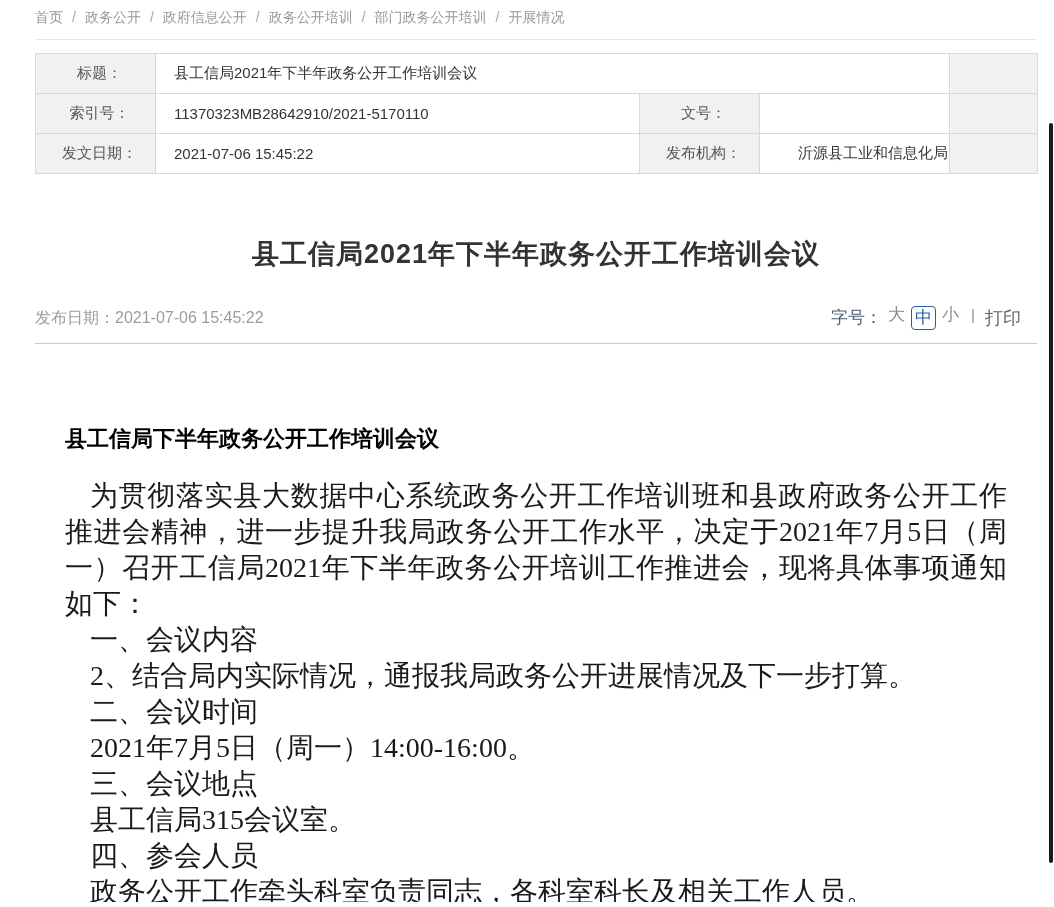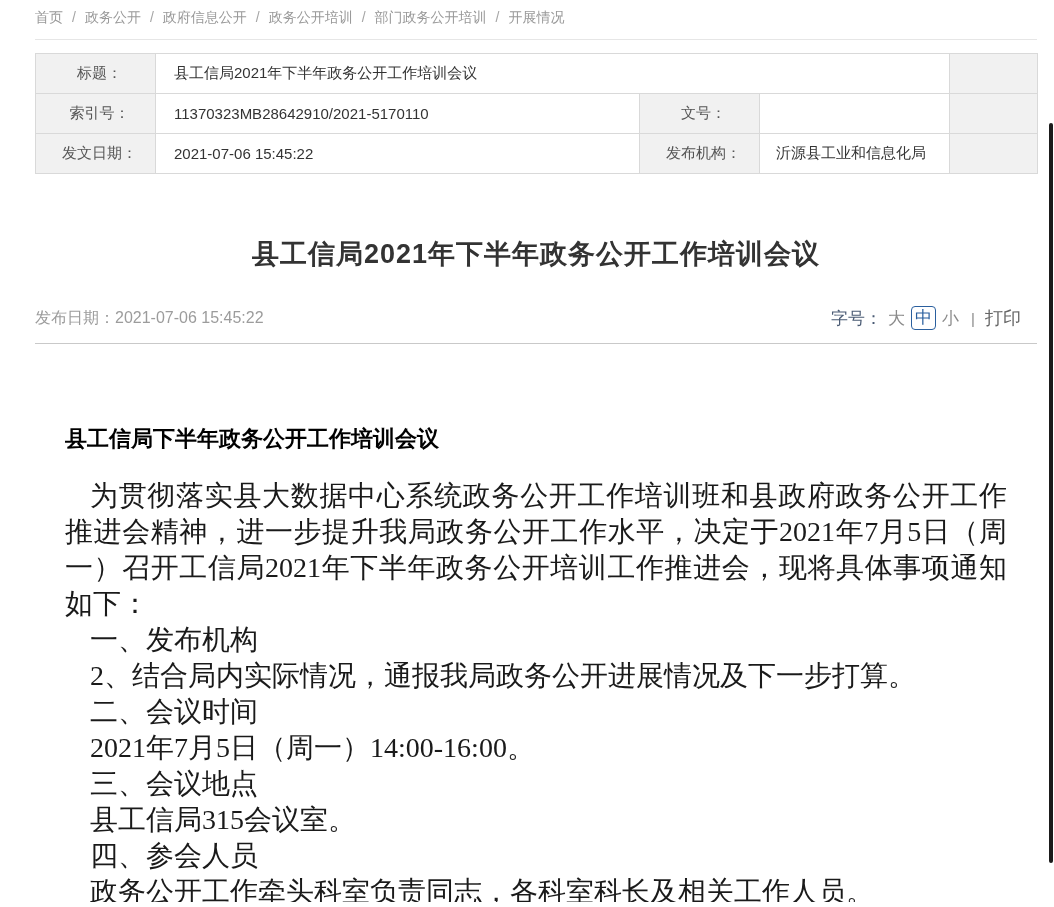--- a/index.html
+++ b/index.html
@@ -52,21 +52,21 @@
   .meta-table td.label {
     background: #f1f1f1;
     text-align: center;
     color: #555;
   }
   .meta-table td.value {
     background: #fff;
     color: #333;
     padding-left: 18px;
   }
-  .meta-table td.value2 { padding-left: 16px; }
+  .meta-table td.value2 { padding-left: 38px; }
   .meta-table td.empty-cell { background: #f1f1f1; }
   
   .main-title {
     margin-top: 62px;
     text-align: center;
     font-size: 27px;
     font-weight: bold;
     color: #333;
     letter-spacing: 1px;
   }
@@ -78,21 +78,20 @@
     margin-top: 34px;
     padding-bottom: 13px;
     border-bottom: 1px solid #c9c9c9;
   }
   .pub-date {
     font-size: 16px;
     color: #9c9c9c;
   }
   .controls {
     display: flex;
-    align-items: center;
     font-size: 17px;
     color: #4a5b74;
     padding-right: 16px;
   }
   .fs {
     color: #8a8a8a;
     text-decoration: none;
     cursor: pointer;
     margin-left: 6px;
     line-height: 1;
@@ -196,21 +195,21 @@
         <a class="fs active">中</a>
         <a class="fs">小</a>
         <span class="sep-v">|</span>
         <a class="print">打印</a>
       </span>
     </div>
 
     <div class="article-body">
       <h2 class="content-title">县工信局下半年政务公开工作培训会议</h2>
       <p>为贯彻落实县大数据中心系统政务公开工作培训班和县政府政务公开工作推进会精神，进一步提升我局政务公开工作水平，决定于2021年7月5日（周一）召开工信局2021年下半年政务公开培训工作推进会，现将具体事项通知如下：</p>
-      <p>一、发布机构</p>
+      <p>一、会议内容</p>
       <p>2、结合局内实际情况，通报我局政务公开进展情况及下一步打算。</p>
       <p>二、会议时间</p>
       <p>2021年7月5日（周一）14:00-16:00。</p>
       <p>三、会议地点</p>
       <p>县工信局315会议室。</p>
       <p>四、参会人员</p>
       <p>政务公开工作牵头科室负责同志，各科室科长及相关工作人员。</p>
     </div>
 
   </div>

